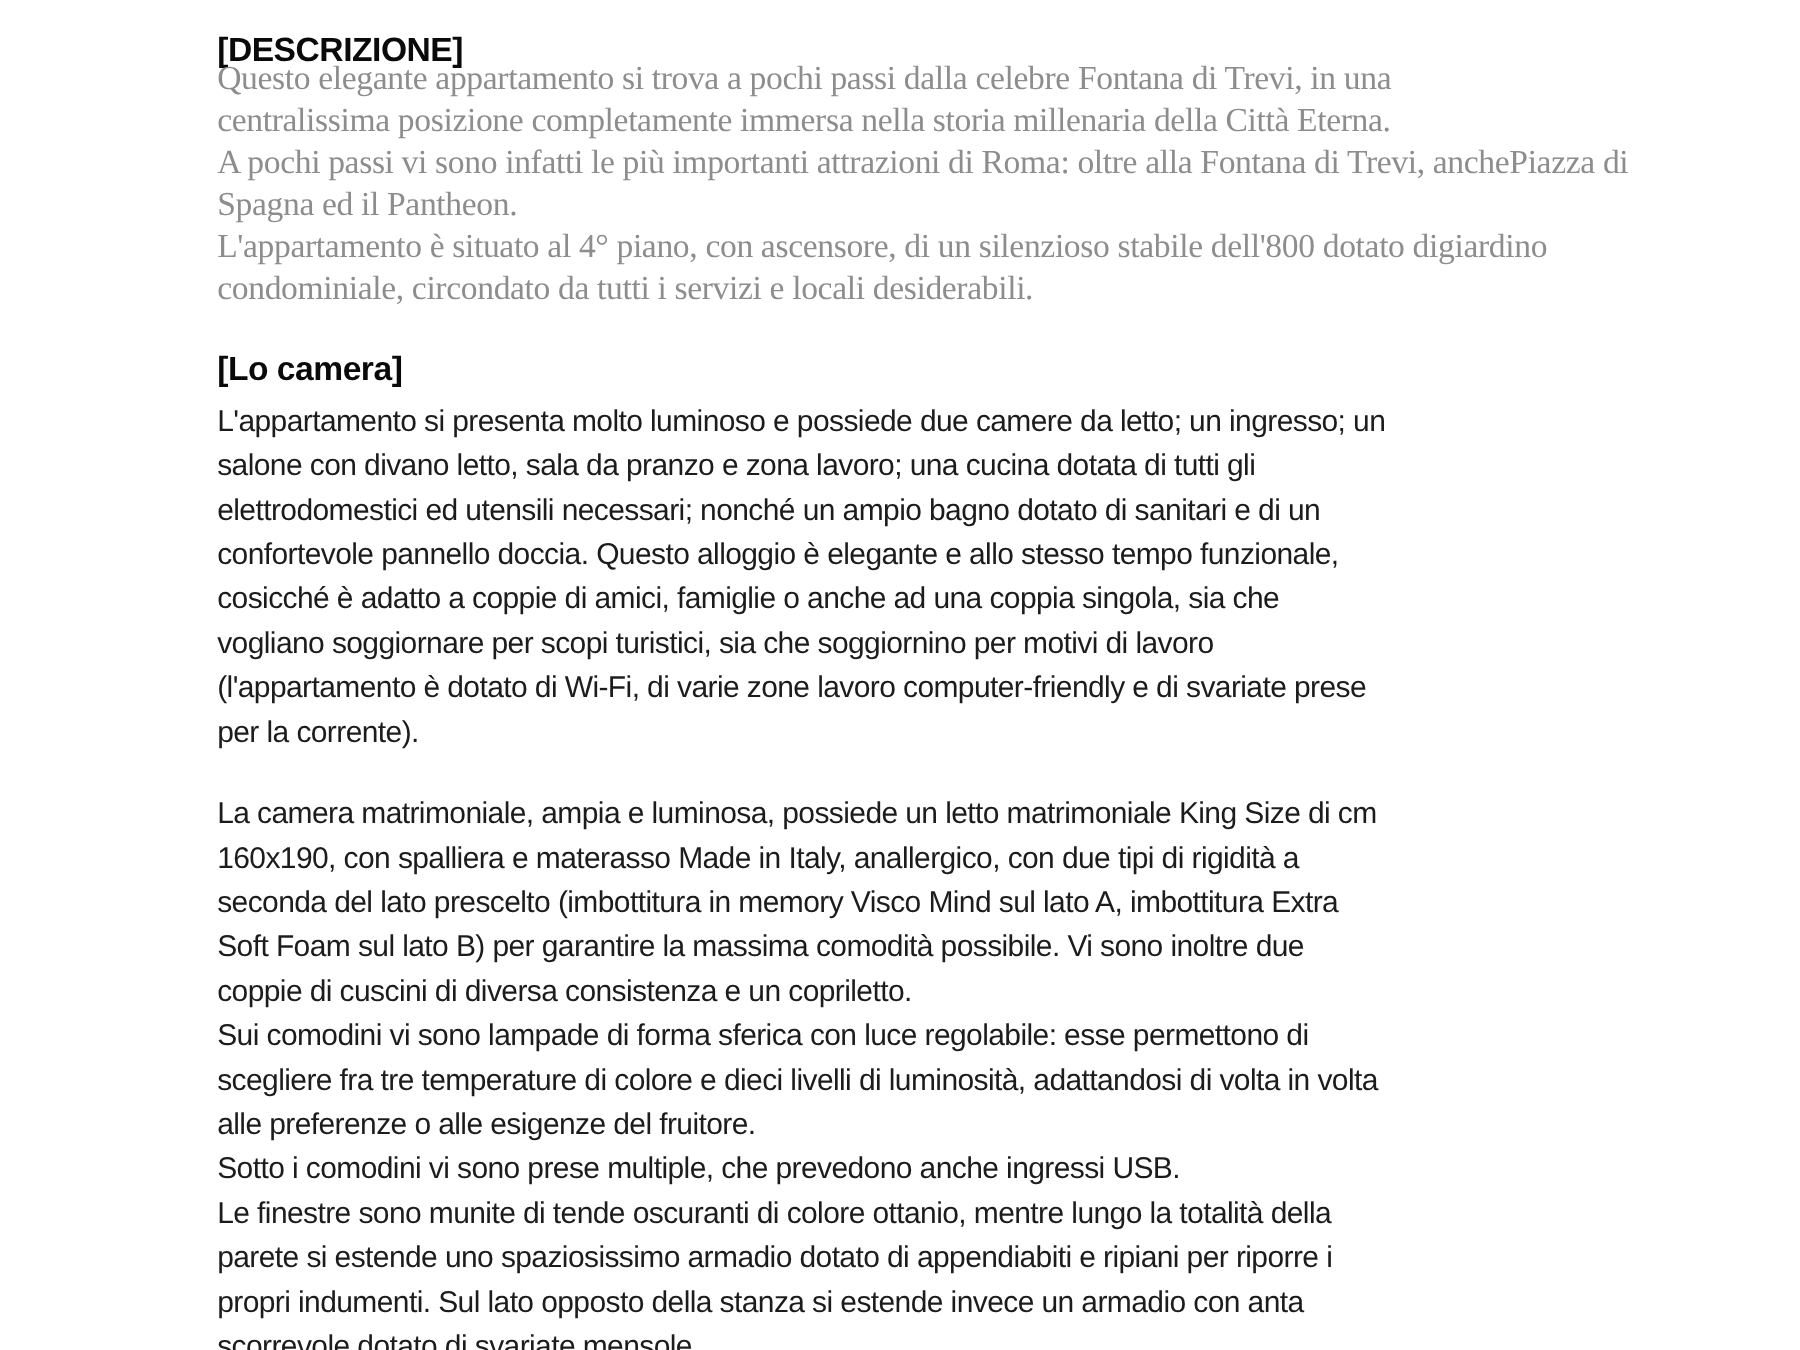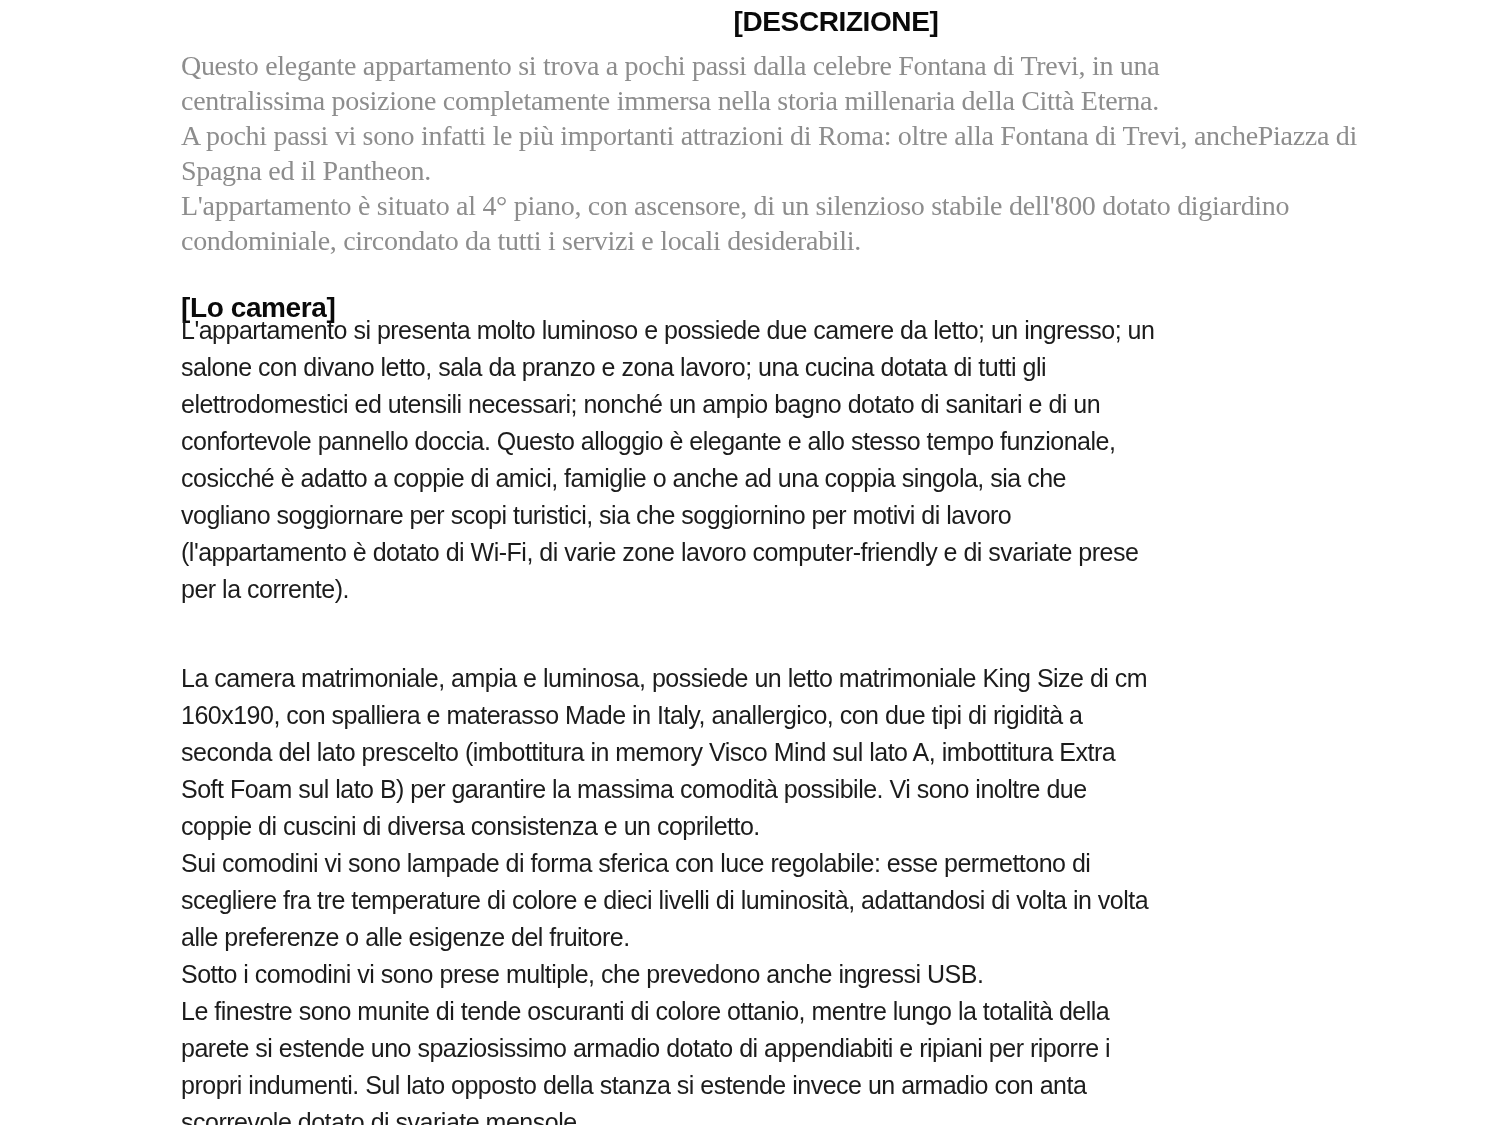--- a/index.html
+++ b/index.html
@@ -34,24 +34,24 @@
     line-height: 35px;
     color: #8d8d8d;
     letter-spacing: -0.3px;
   }
   .sans-body {
     font-size: 25px;
     line-height: 37px;
     color: #1c1c1c;
     letter-spacing: -0.5px;
   }
-  .heading-descrizione { top: 4px; text-align: center; }
+  .heading-descrizione { top: 24px; }
   .descrizione-paragraph { top: 48px; }
   .heading-lo-spazio { top: 290px; }
-  .lo-spazio-paragraph-1 { top: 312px; }
+  .lo-spazio-paragraph-1 { top: 333px; }
   .lo-spazio-paragraph-2 { top: 660px; }
 </style>
 </head>
 <body>
 
 <div>
 
   <h2 class="block heading heading-descrizione">[DESCRIZIONE]</h2>
 
   <p class="block serif-body descrizione-paragraph">Questo elegante appartamento si trova a pochi passi dalla celebre Fontana di Trevi, in una

